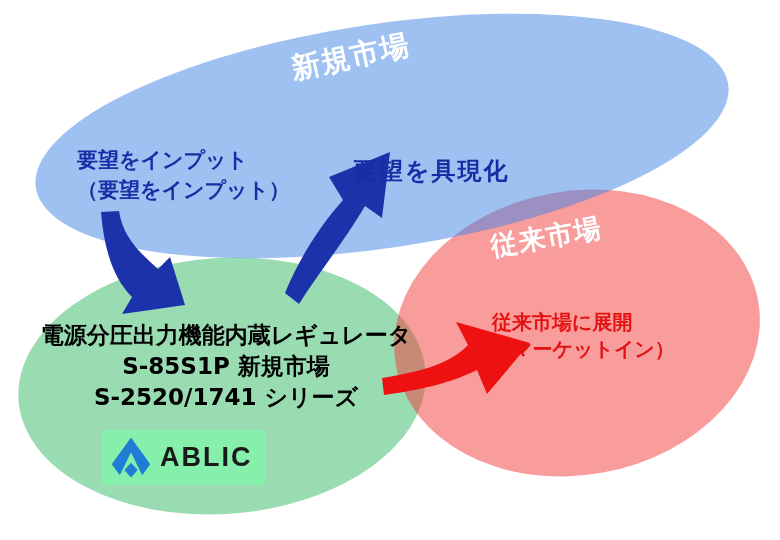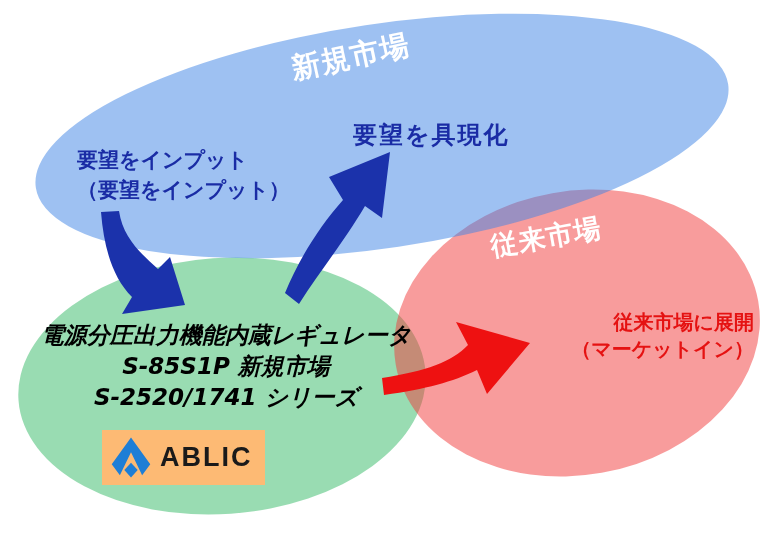--- a/index.html
+++ b/index.html
@@ -8,24 +8,24 @@
   .stage{position:absolute;left:0;top:0;width:780px;height:540px;}
   svg.canvas{position:absolute;left:0;top:0;}
   .lbl{position:absolute;font-weight:bold;white-space:nowrap;}
   .market-lbl{color:#ffffff;letter-spacing:1px;}
   .new-market{left:292px;top:50px;font-size:29px;transform:rotate(-12deg);transform-origin:left center;}
   .conv-market{left:491px;top:229px;font-size:27px;transform:rotate(-10deg);transform-origin:left center;}
   .blue-note{font-size:21px;line-height:30px;}
   .input-note{left:77px;top:145px;}
   .realize-note{left:353px;top:120px;font-size:24px;letter-spacing:2px;}
   .product-note{left:26px;top:320px;width:400px;text-align:center;
-                color:#000;font-size:23px;line-height:31px;font-weight:bold;position:absolute;font-style:italic;}
-  .deploy-note{left:492px;top:309px;width:262px;text-align:right;
+                color:#000;font-size:23px;line-height:31px;font-weight:bold;position:absolute;}
+  .deploy-note{left:492px;top:309px;width:262px;text-align:left;
                font-size:20px;line-height:27px;font-weight:bold;position:absolute;}
-  .logo-box{position:absolute;left:102px;top:430px;width:163px;height:55px;background:#fdba74;
+  .logo-box{position:absolute;left:102px;top:430px;width:163px;height:55px;background:#86efac;
             display:flex;align-items:center;}
   .logo-box svg{margin-left:7px;}
   .logo-text{font-size:27px;font-weight:bold;color:#1a1a1a;letter-spacing:2px;margin-left:7px;
              font-family:"Liberation Sans",sans-serif;}
 </style>
 </head>
 <body>
 
 <div class="stage">
 
@@ -53,21 +53,21 @@
 
   <div class="lbl market-lbl new-market">新規市場</div>
 
   <div class="lbl market-lbl conv-market">従来市場</div>
 
   <div class="lbl blue-note input-note" style="color: rgb(26, 44, 165);">
     <div>要望をインプット</div>
     <div>（要望をインプット）</div>
   </div>
 
-  <div class="lbl blue-note realize-note" style="color: rgb(26, 44, 165);">要望を具現化</div>
+  <div class="lbl blue-note realize-note" style="color: rgb(26, 44, 165); margin-top: 36px;">要望を具現化</div>
 
   <div class="product-note">
     <div>電源分圧出力機能内蔵レギュレータ</div>
     <div>S-85S1P 新規市場</div>
     <div>S-2520/1741 シリーズ</div>
   </div>
 
   <div class="deploy-note" style="color: rgb(229, 18, 18);">
     <div>従来市場に展開</div>
     <div>（マーケットイン）</div>

